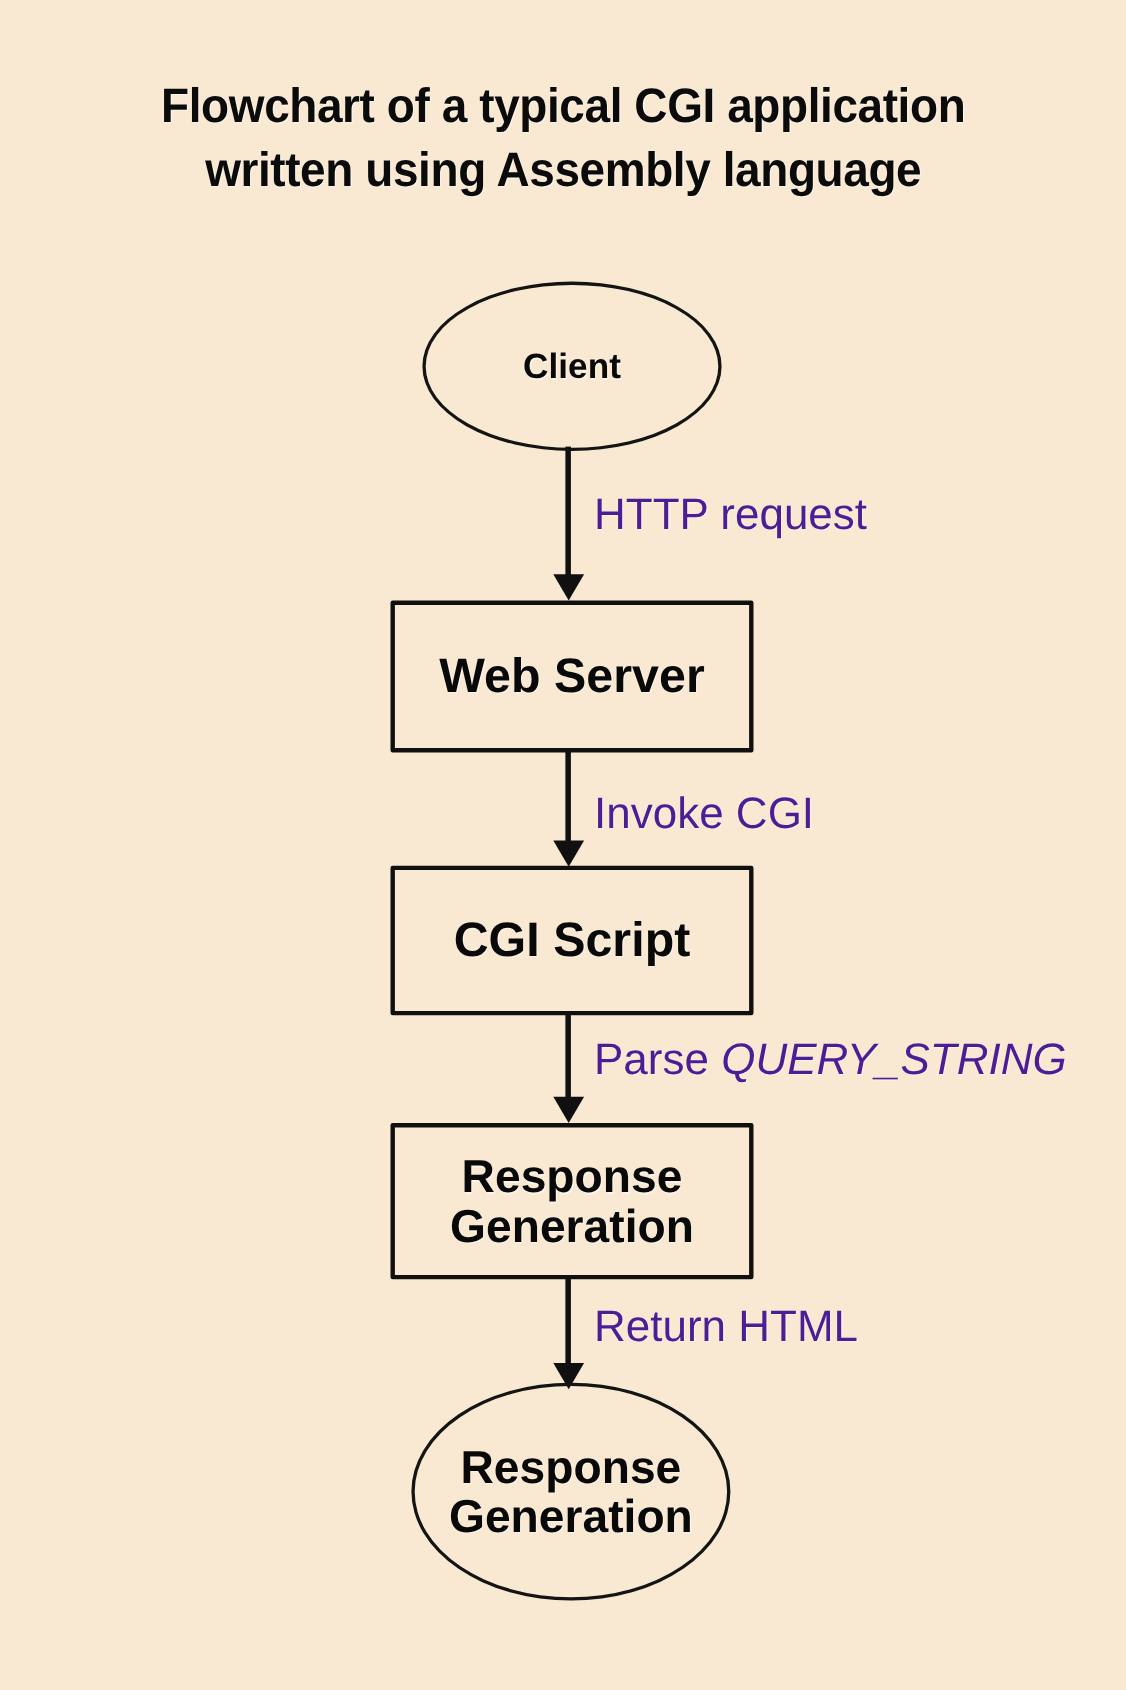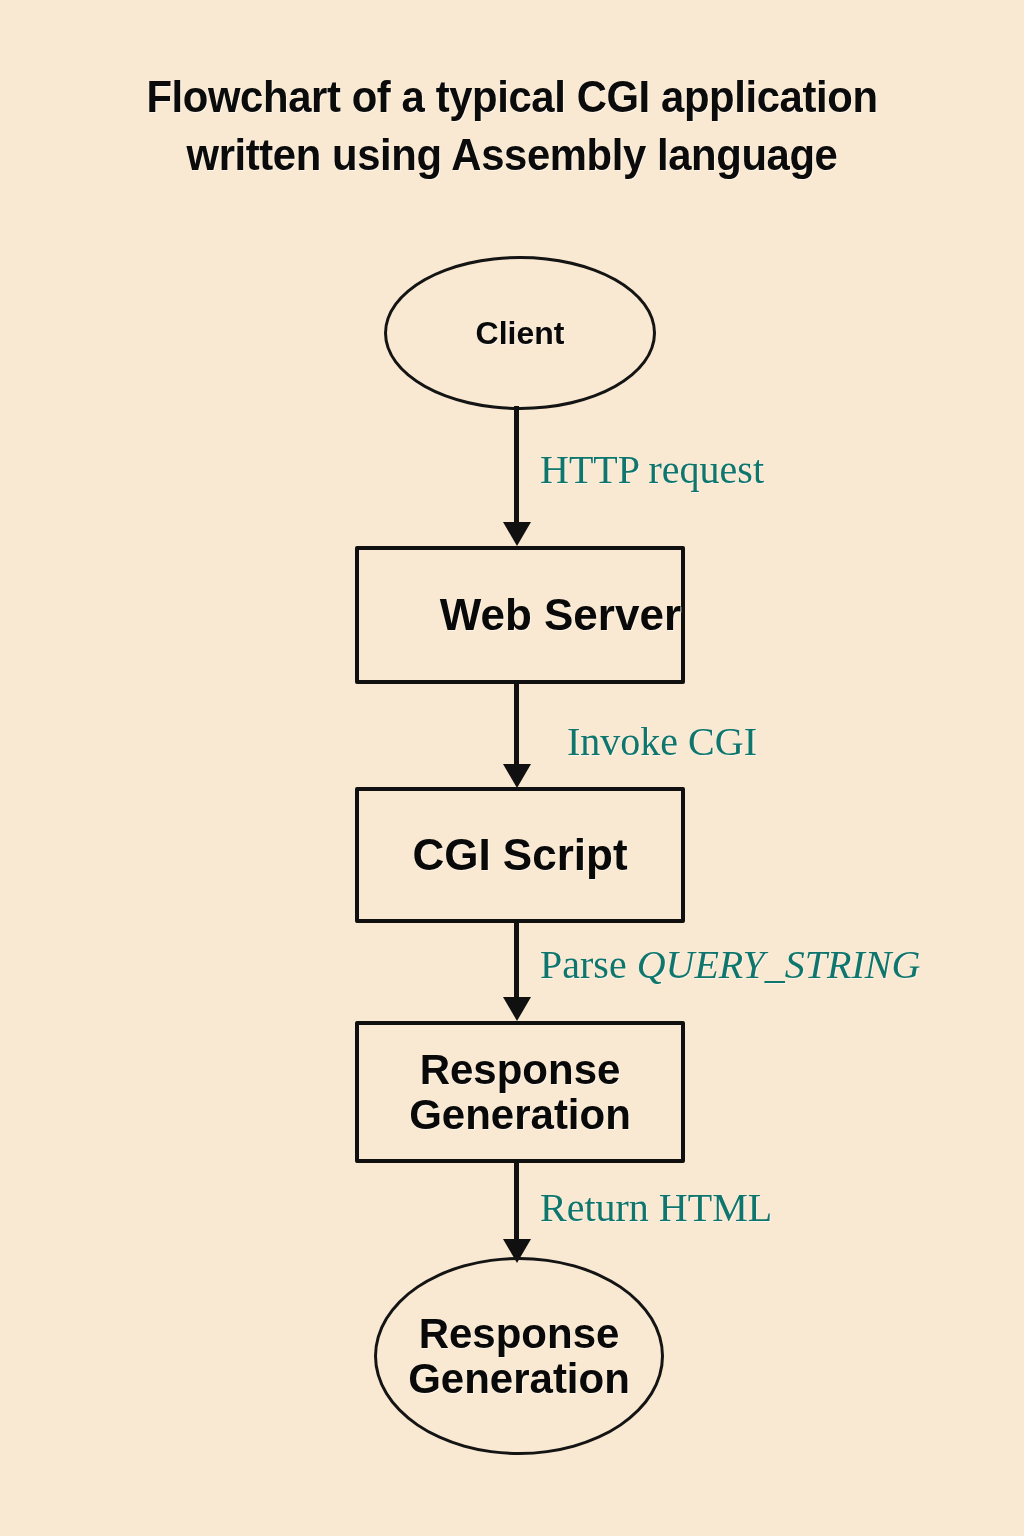--- a/index.html
+++ b/index.html
@@ -75,21 +75,20 @@
   
   #node-client {
     left: 384px; top: 256px;
     width: 272px; height: 154px;
     font-size: 32px;
   }
   #node-web-server {
     left: 355px; top: 546px;
     width: 330px; height: 138px;
     font-size: 44px;
-    justify-content: flex-end;
   }
   #node-cgi-script {
     left: 355px; top: 787px;
     width: 330px; height: 136px;
     font-size: 44px;
     justify-content: center;
   }
   #node-response-generation {
     left: 355px; top: 1021px;
     width: 330px; height: 142px;
@@ -124,31 +123,31 @@
   #head-2 { top: 764px; }
   #conn-3 { top: 921px; height: 90px; }
   #head-3 { top: 997px; }
   #conn-4 { top: 1161px; height: 92px; }
   #head-4 { top: 1239px; }
 
   
   .edge-label {
     position: absolute;
     left: 540px;
-    color: #0f766e;
-    font-family: Liberation Serif, serif;
+    color: #4c1d95;
+    font-family: Liberation Sans, sans-serif;
     font-weight: normal;
     font-size: 40px;
     white-space: nowrap;
     text-shadow: 1px 1px 0 rgba(255,255,255,0.5);
   }
   .edge-label .em { font-style: italic; margin-top: 36px; }
 
   #label-http-request { top: 446px; }
-  #label-invoke-cgi   { top: 718px; margin-left: 27px; }
+  #label-invoke-cgi   { top: 718px; }
   #label-parse-query  { top: 941px; }
   #label-return-html  { top: 1184px; }
 </style>
 </head>
 <body>
 
 <div id="canvas">
 
   <div class="title">
     <span class="title-line">Flowchart of a typical CGI application</span>

